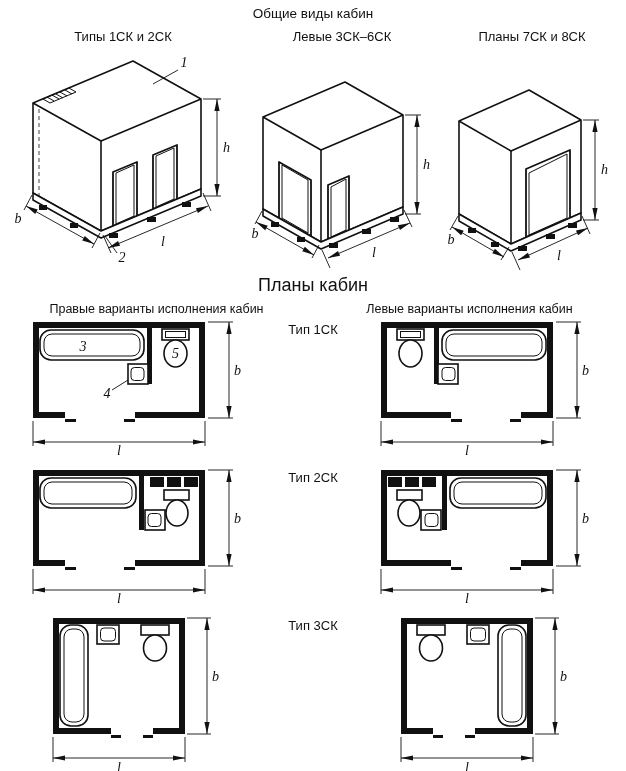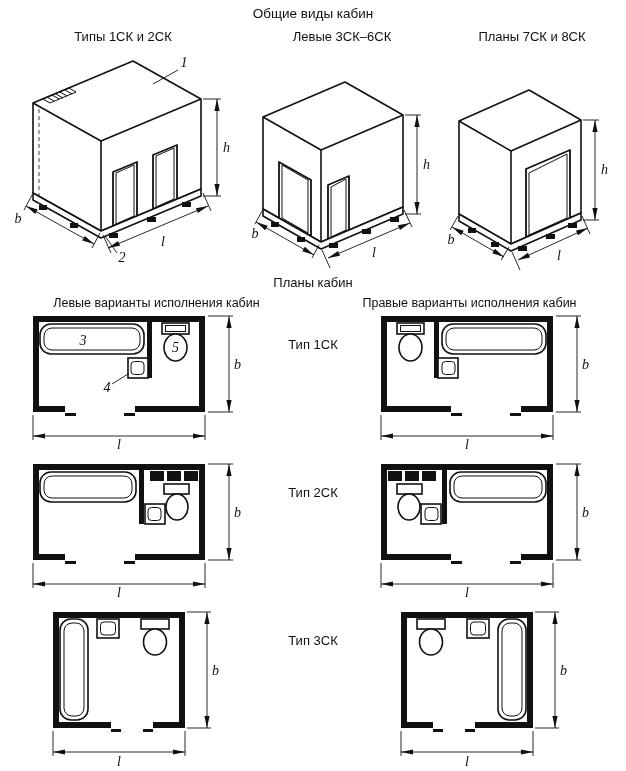--- a/index.html
+++ b/index.html
@@ -13,31 +13,31 @@
   }
   
   .iso-row{
     display:flex;justify-content:space-between;align-items:flex-start;
     padding:2px 3px 0 3px;
   }
   .iso-col{display:flex;flex-direction:column;align-items:center;}
   .iso-caption{font-size:13px;text-align:center;height:18px;margin-top:4px;}
   .iso-svg-wrap{height:224px;display:flex;align-items:flex-end;}
   
-  .plans-title{text-align:center;font-size:13px;margin:4px 0 6px 0;}
+  .plans-title{text-align:center;font-size:18px;margin:4px 0 6px 0;}
   .variant-headers{
     display:grid;grid-template-columns:1fr 1fr;font-size:12.5px;
     text-align:center;margin-bottom:4px;
   }
   .plan-row{
     display:grid;grid-template-columns:1fr auto 1fr;align-items:start;
     margin-bottom:8px;
   }
   .plan-row .cell{display:flex;justify-content:center;}
-  .row-label{font-size:13px;text-align:center;min-width:70px;padding-top:2px;margin-top:21px;}
+  .row-label{font-size:13px;text-align:center;min-width:70px;padding-top:2px;}
   
   .face{fill:#fff;stroke:#111;stroke-width:1.6;stroke-linejoin:round;}
   .edge{fill:none;stroke:#111;stroke-width:1.6;stroke-linejoin:round;}
   .edge-thin{fill:none;stroke:#111;stroke-width:1;}
   .door{fill:#fff;stroke:#111;stroke-width:1.8;stroke-linejoin:round;}
   .thin{fill:none;stroke:#111;stroke-width:0.9;}
   .dash{fill:none;stroke:#111;stroke-width:0.8;stroke-dasharray:4 3;}
   .wall{fill:#111;stroke:none;}
   .fx{fill:#fff;stroke:#111;stroke-width:1.6;}
   .fx-in{fill:none;stroke:#111;stroke-width:1;}
@@ -323,22 +323,22 @@
         </g>
         <text class="dim start" x="160" y="100">h</text>
       </svg>
       </div>
     </div>
   </div>
 
   <div class="plans-title">Планы кабин</div>
 
   <div class="variant-headers">
+    <div>Правые варианты исполнения кабин</div>
     <div>Левые варианты исполнения кабин</div>
-    <div>Правые варианты исполнения кабин</div>
   </div>
 
   <div class="plan-row">
     <div class="cell">
       <svg width="216" height="140" viewBox="0 0 216 140">
         <use href="#proom1"></use>
         <use href="#pdimW"></use>
         <text class="callout" x="52" y="31">3</text>
         <line class="thin" x1="81" y1="70" x2="97" y2="60"></line>
         <text class="callout" x="76" y="78">4</text>

